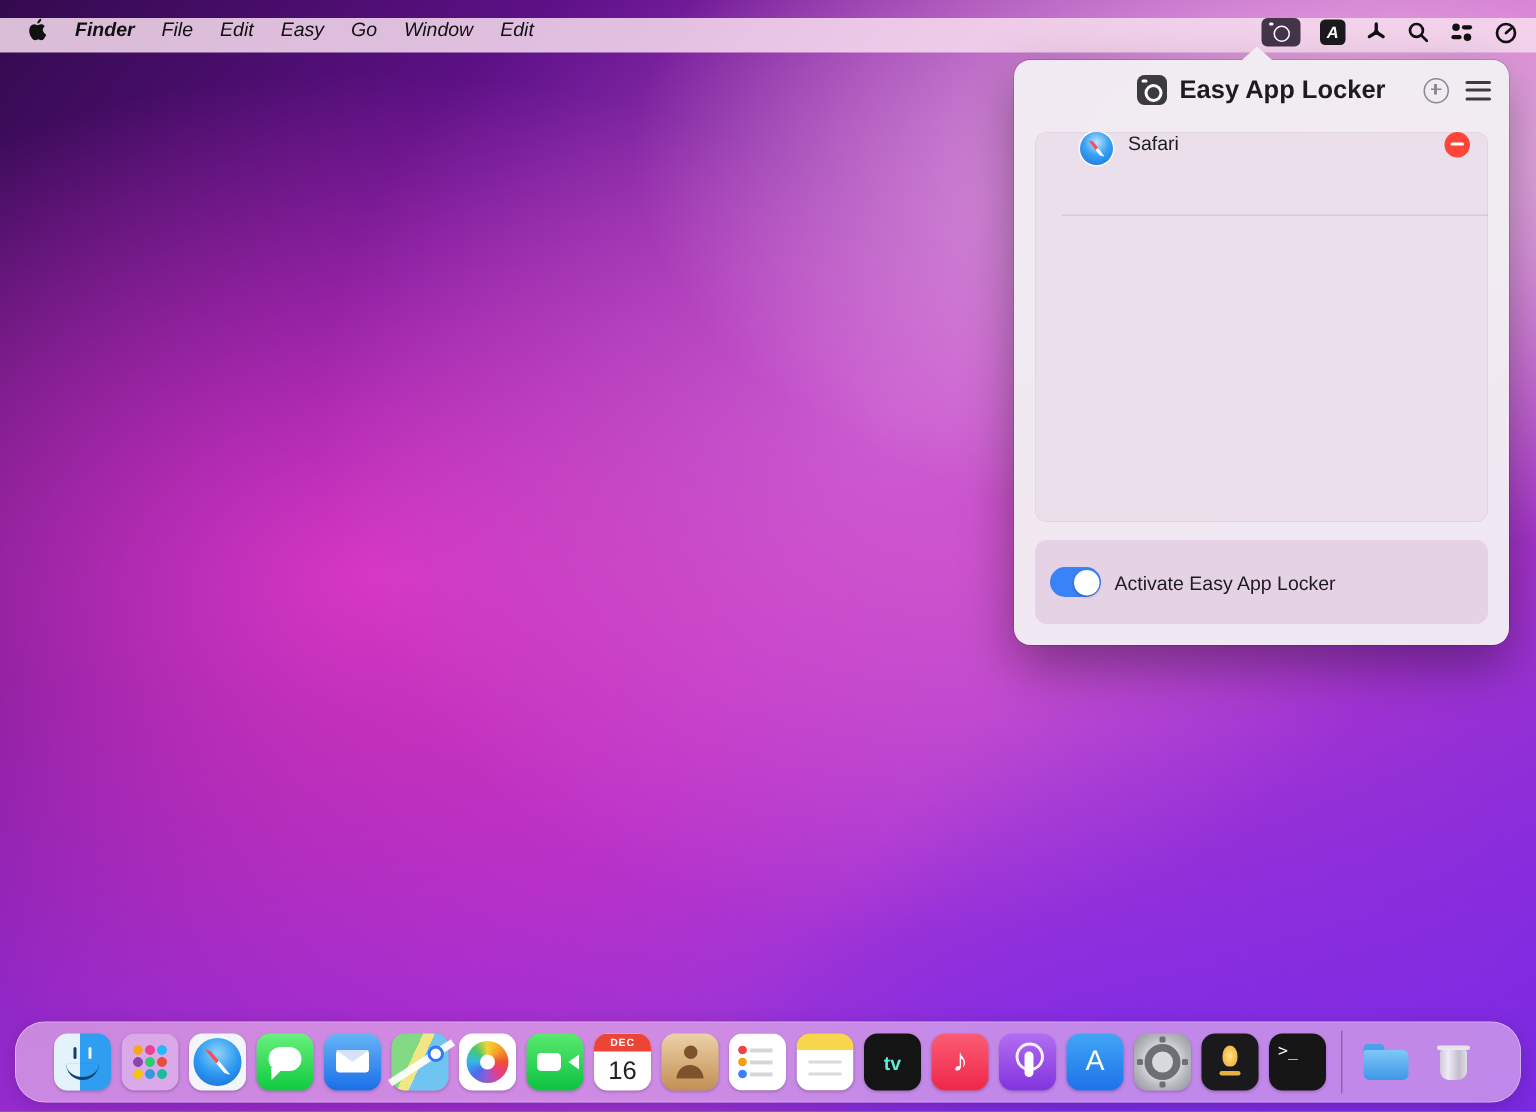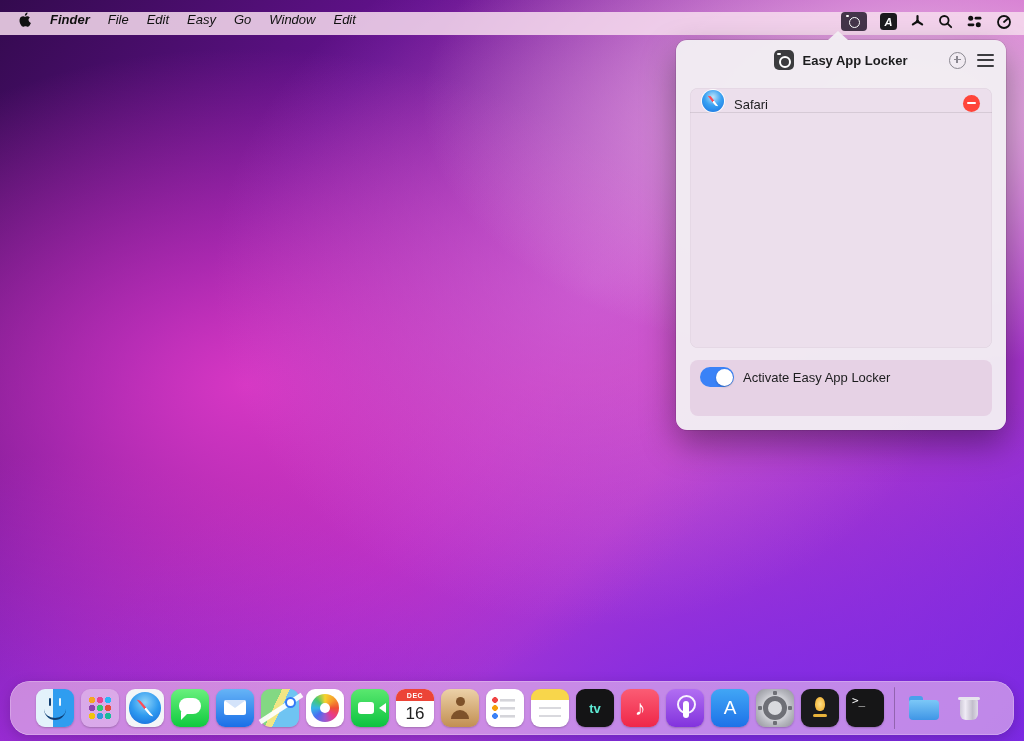--- a/index.html
+++ b/index.html
@@ -44,51 +44,51 @@
   .popover-arrow { position:absolute; top:-9px; left:152px; width:20px; height:9px;
     background:rgba(242,237,243,0.97); clip-path:polygon(50% 0,100% 100%,0 100%); }
   .popover-header { position:relative; height:40px; display:flex; align-items:center;
     justify-content:center; }
   .header-title-group { display:flex; align-items:center; gap:8px; }
   .app-badge { width:20px; height:20px; border-radius:5px; background:#3b3b3e; position:relative; }
   .app-badge::before { content:""; position:absolute; left:5px; top:6px; width:8px; height:8px;
     border:2px solid #fff; border-radius:50%; }
   .app-badge::after { content:""; position:absolute; left:3px; top:3px; width:4px; height:2px;
     background:#fff; border-radius:1px; }
-  .popover-title { font-size:13px; font-weight:bold; color:#1c1c1e; }
+  .popover-title { font-size:17px; font-weight:bold; color:#1c1c1e; }
   .header-controls { position:absolute; right:12px; top:0; height:40px;
     display:flex; align-items:center; gap:11px; }
   .add-btn { width:17px; height:17px; border:1.5px solid #8a8790; border-radius:50%;
     background:transparent; position:relative; cursor:default; }
   .add-btn::before, .add-btn::after { content:""; position:absolute; background:#8a8790; }
   .add-btn::before { left:3.5px; top:6px; width:7px; height:1.6px; }
   .add-btn::after { left:6.2px; top:3.3px; width:1.6px; height:7px; }
   .menu-btn { width:17px; height:13px; border:none; background:transparent; position:relative;
     display:flex; flex-direction:column; justify-content:space-between; cursor:default; }
   .menu-btn i { display:block; width:17px; height:2px; background:#3c3c40; border-radius:1px; }
 
   .app-list-panel { margin:8px 14px 0 14px; height:260px; background:#ecdfec;
     border-radius:8px; box-shadow:inset 0 0 0 0.5px rgba(0,0,0,0.06); overflow:hidden; }
-  .app-row { height:25px; display:flex; align-items:flex-end; padding:0 12px; gap:10px;
-    border-bottom:1px solid rgba(0,0,0,0.09); }
+  .app-row { height:56px; display:flex; align-items:flex-start; padding:0 12px; gap:10px;
+    border-bottom:1px solid rgba(0,0,0,0.09);margin-left:18px; }
   .safari-glyph { width:22px; height:22px; border-radius:50%; position:relative;
     background:radial-gradient(circle at 50% 32%, #bfe4fa 0%, #3aa2f2 45%, #156fe0 100%);
     box-shadow:0 0 0 1px rgba(255,255,255,0.85); }
   .safari-glyph::after { content:""; position:absolute; left:50%; top:50%; width:3.5px; height:15px;
     transform:translate(-50%,-50%) rotate(-45deg);
     background:linear-gradient(180deg,#ff4b55 0 50%, #ffffff 50% 100%);
     clip-path:polygon(50% 0, 100% 18%, 50% 100%, 0 82%); }
   .app-row-label { font-size:13px; color:#1d1d1f; }
   .remove-btn { margin-left:auto; width:17px; height:17px; border-radius:50%;
     background:#ff453a; border:none; position:relative; cursor:default; }
   .remove-btn::before { content:""; position:absolute; left:4px; top:7.4px; width:9px; height:2px;
     background:#fff; border-radius:1px; }
 
   .toggles-panel { margin:12px 14px 0 14px; height:56px; background:#e6d2e5;
-    border-radius:8px; padding:7px 10px; display:flex; flex-direction:column;
+    border-radius:8px; padding:18px 10px; display:flex; flex-direction:column;
     justify-content:space-between; }
   .toggle-row { display:flex; align-items:center; gap:9px; }
   .switch { width:34px; height:20px; border-radius:10px; position:relative; display:inline-block; }
   .switch.on { background:#3a82f7; }
   .switch.on::before { content:""; position:absolute; right:1.5px; top:1.5px; width:17px; height:17px;
     background:#fff; border-radius:50%; box-shadow:0 1px 2px rgba(0,0,0,0.25); }
   .switch.off { background:#f7f2f7; box-shadow:inset 0 0 0 0.5px rgba(0,0,0,0.08); }
   .switch.off::before { content:""; position:absolute; left:1.5px; top:1.5px; width:17px; height:17px;
     background:#fff; border-radius:50%; box-shadow:0 1px 2px rgba(0,0,0,0.25); }
   .toggle-label { font-size:13px; color:#1c1c1e; }

